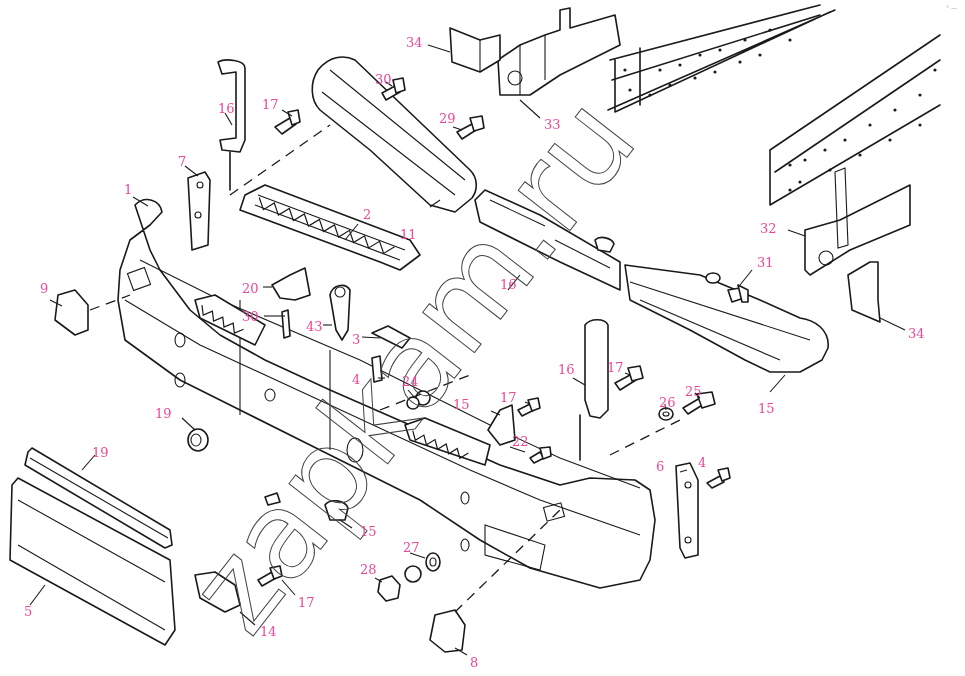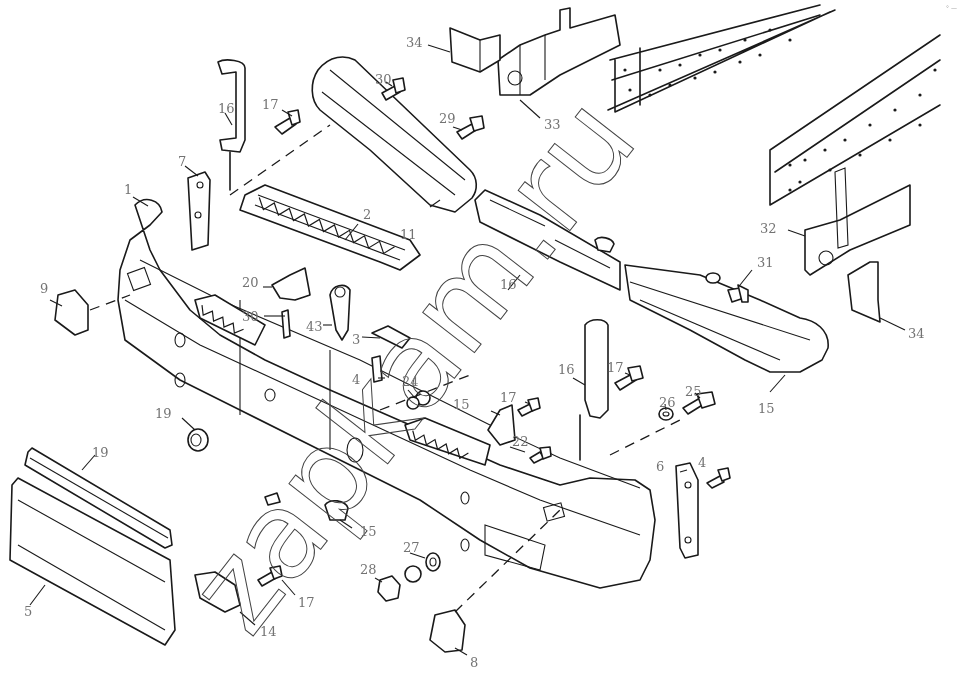--- a/index.html
+++ b/index.html
@@ -5,21 +5,21 @@
   html,body{margin:0;padding:0;background:#fff;}
   body{width:965px;height:676px;overflow:hidden;position:relative;font-family:"DejaVu Serif",serif;}
   #stage{position:absolute;left:0;top:0;width:965px;height:676px;}
   svg{position:absolute;left:0;top:0;}
   .ln{fill:none;stroke:#1a1a1a;stroke-width:1.6;stroke-linejoin:round;stroke-linecap:round;}
   .thin{fill:none;stroke:#1a1a1a;stroke-width:1.1;}
   .dash{fill:none;stroke:#1a1a1a;stroke-width:1.3;stroke-dasharray:10 7;}
   .part{fill:#fff;stroke:#1a1a1a;stroke-width:1.6;stroke-linejoin:round;}
   .mesh{fill:none;stroke:#1a1a1a;stroke-width:1.2;}
   .dot{fill:#1a1a1a;}
-  .lbl{position:absolute;font-size:13px;color:#737373;line-height:1;white-space:nowrap;}
+  .lbl{position:absolute;font-size:13px;color:#ec4899;line-height:1;white-space:nowrap;}
   .wm{position:absolute;left:0;top:0;}
   .wm text{font-family:"DejaVu Sans",sans-serif;font-size:120px;fill:none;stroke:#444;stroke-width:1;}
   .corner{position:absolute;right:8px;top:4px;font-size:6px;color:#999;font-family:"DejaVu Sans",sans-serif;}
 </style>
 </head>
 <body>
 
 <div id="stage">
 
 <svg width="965" height="676" viewBox="0 0 965 676">
@@ -312,21 +312,21 @@
 <span class="lbl" style="left:260px;top:625px">14</span>
 <span class="lbl" style="left:453px;top:398px">15</span>
 <span class="lbl" style="left:218px;top:102px">16</span>
 <span class="lbl" style="left:558px;top:363px">16</span>
 <span class="lbl" style="left:262px;top:98px">17</span>
 <span class="lbl" style="left:500px;top:391px">17</span>
 <span class="lbl" style="left:607px;top:361px">17</span>
 <span class="lbl" style="left:298px;top:596px">17</span>
 <span class="lbl" style="left:155px;top:407px">19</span>
 <span class="lbl" style="left:92px;top:446px">19</span>
-<span class="lbl" style="left:242px;top:276px">20</span>
+<span class="lbl" style="left:242px;top:282px">20</span>
 <span class="lbl" style="left:242px;top:310px">30</span>
 <span class="lbl" style="left:512px;top:435px">22</span>
 <span class="lbl" style="left:306px;top:320px">43</span>
 <span class="lbl" style="left:402px;top:375px">24</span>
 <span class="lbl" style="left:685px;top:385px">25</span>
 <span class="lbl" style="left:659px;top:396px">26</span>
 <span class="lbl" style="left:403px;top:541px">27</span>
 <span class="lbl" style="left:360px;top:563px">28</span>
 <span class="lbl" style="left:439px;top:112px">29</span>
 <span class="lbl" style="left:375px;top:73px">30</span>

